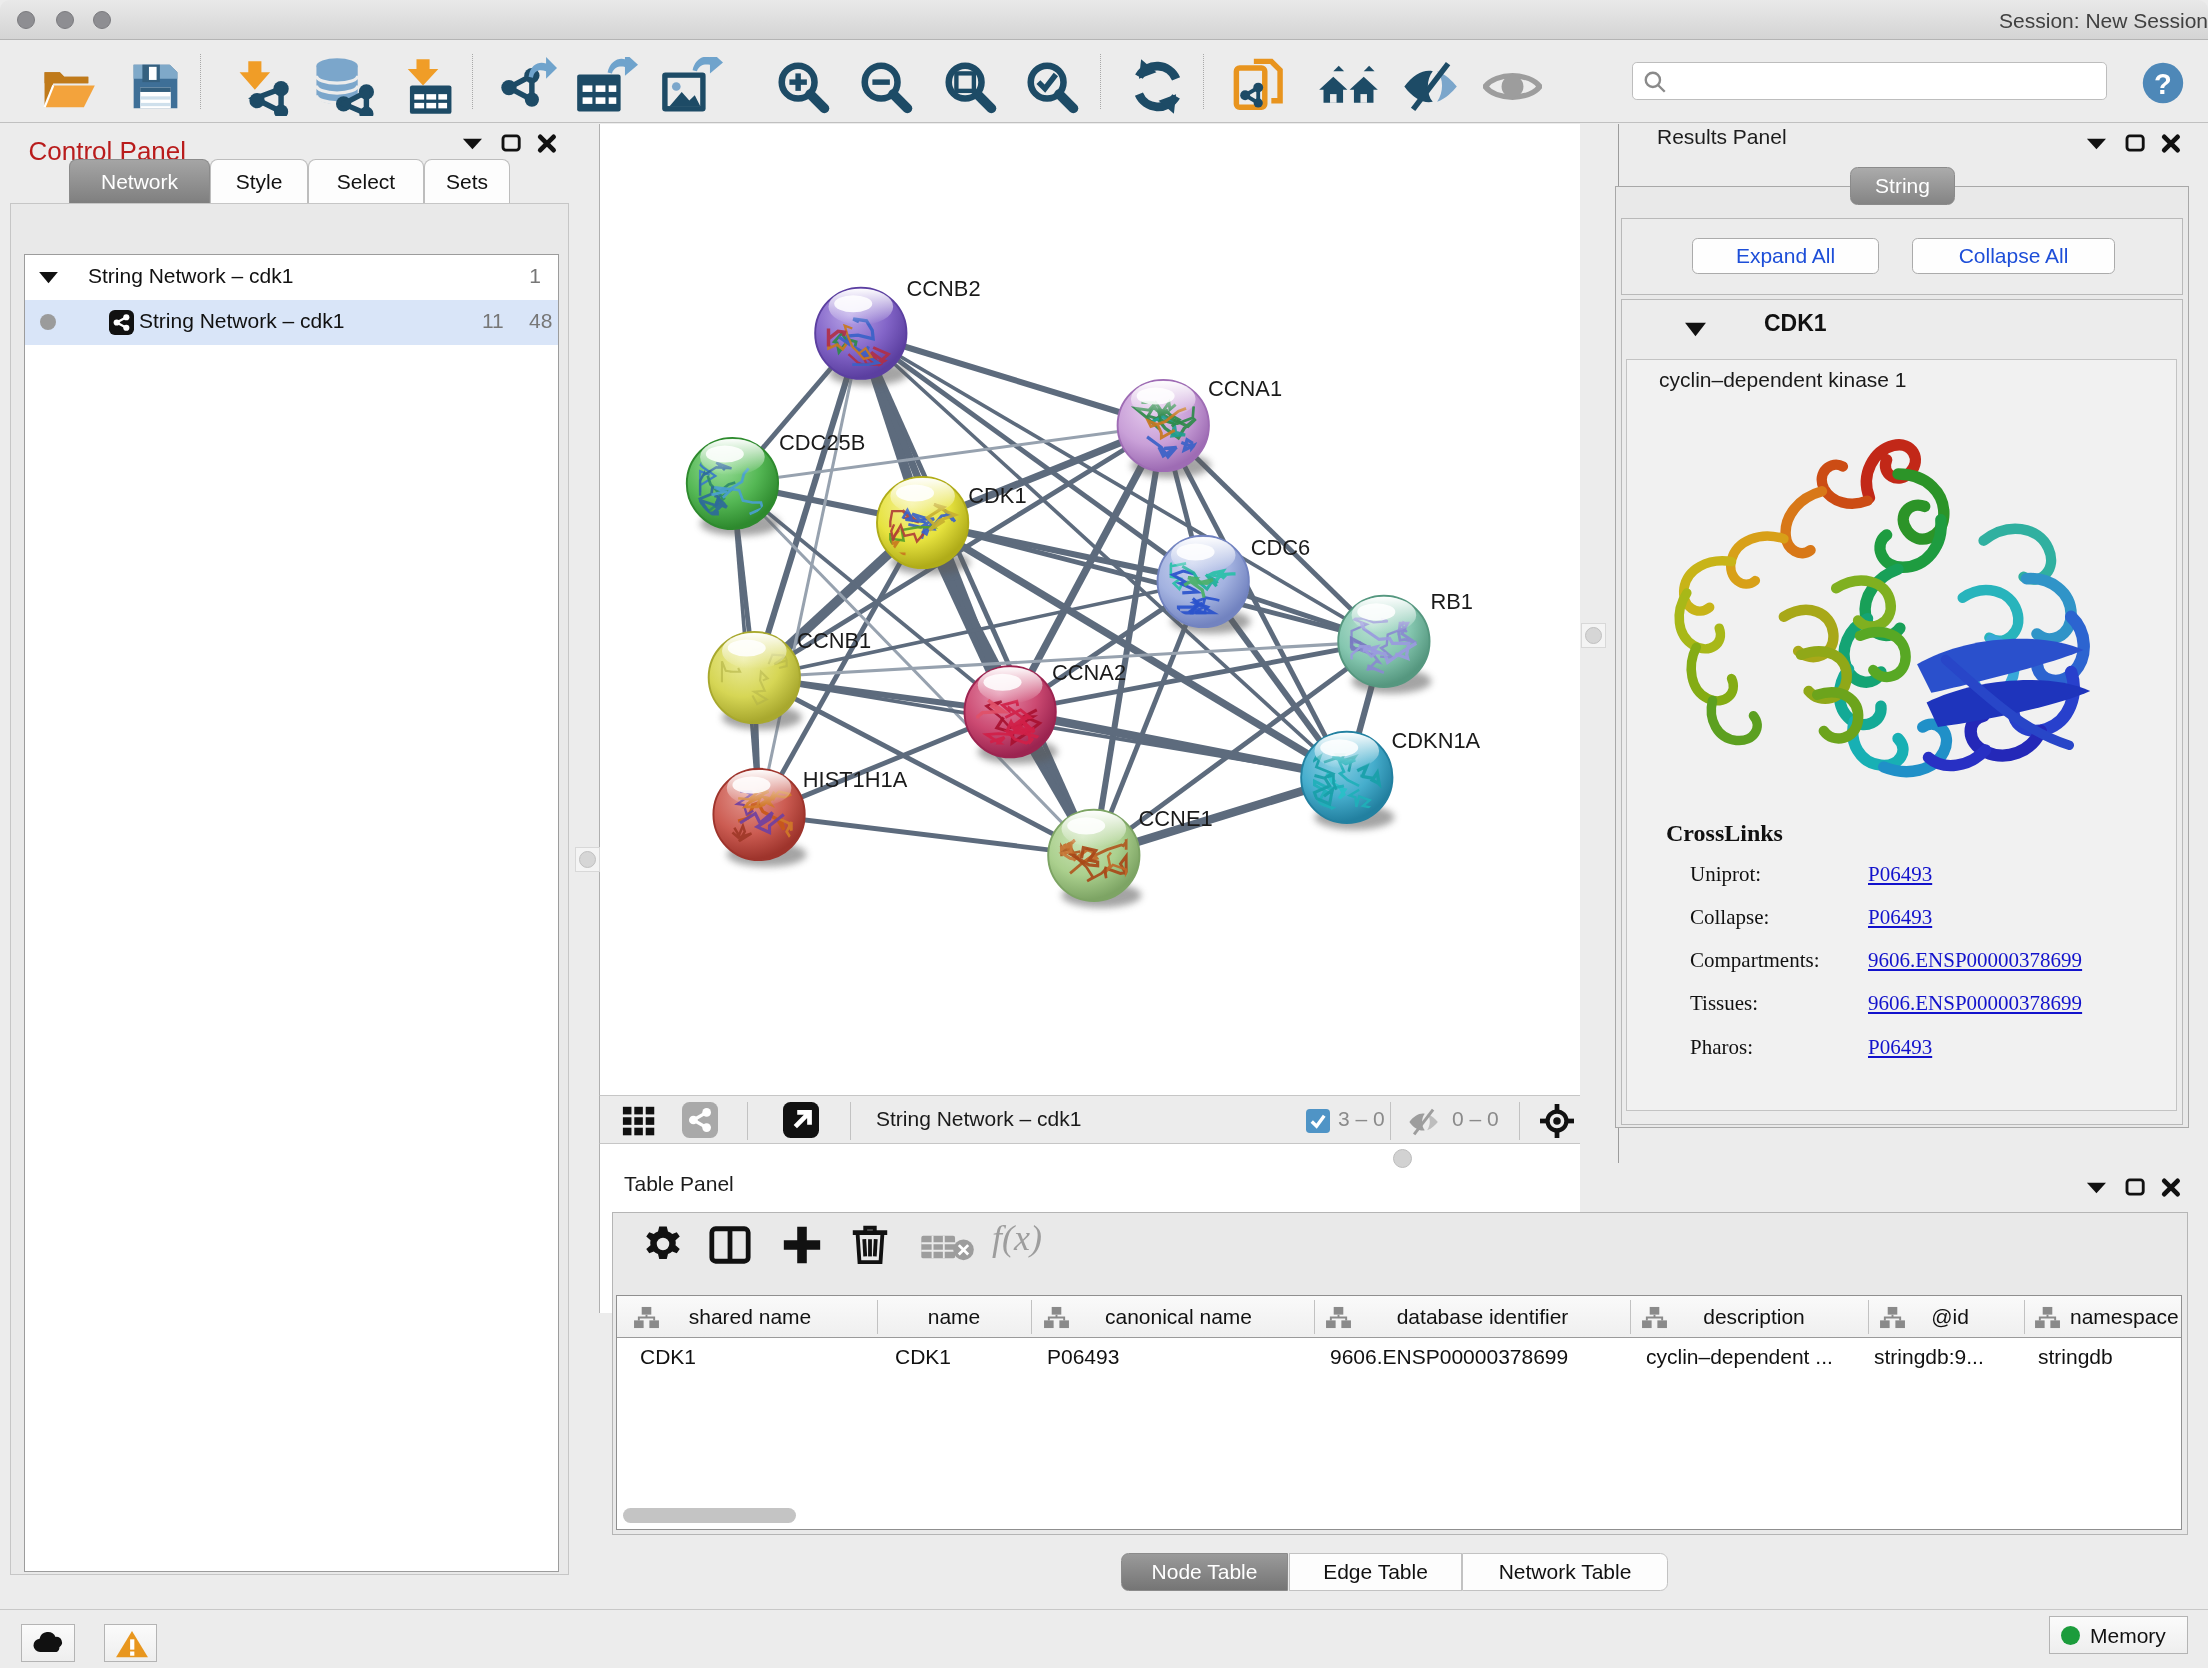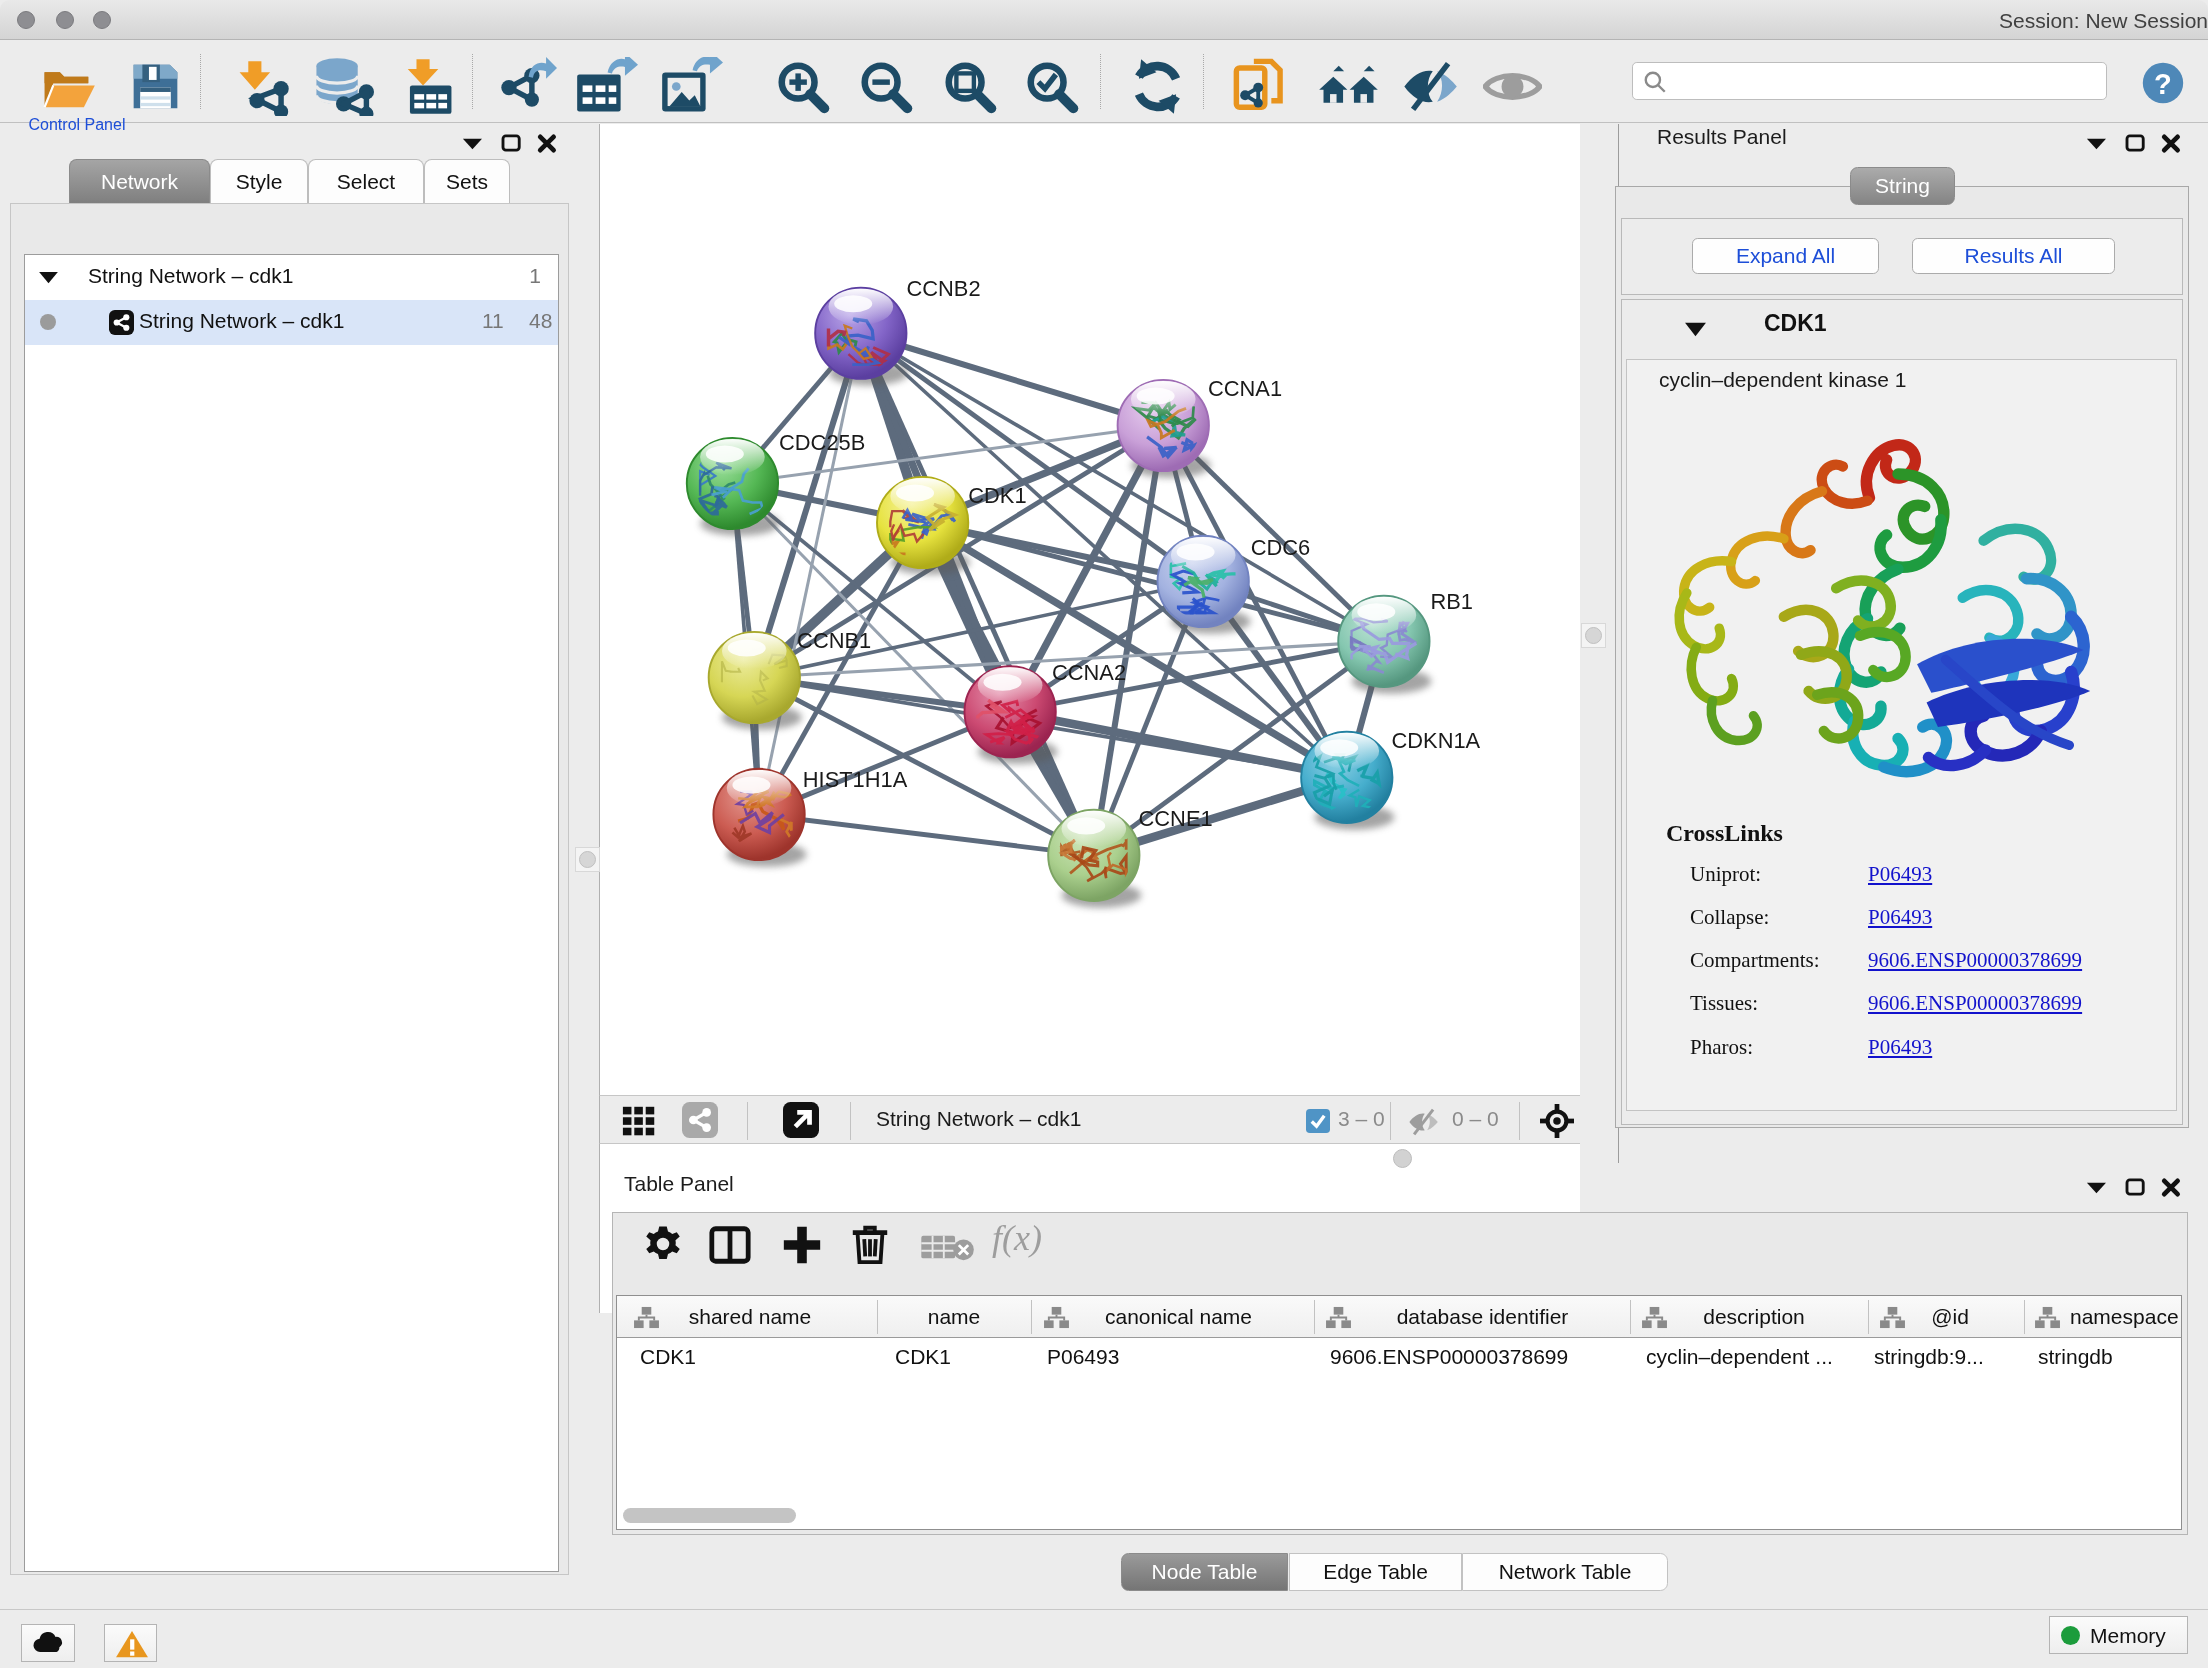--- a/index.html
+++ b/index.html
@@ -11,21 +11,21 @@
     background:linear-gradient(#e9e9e9,#d4d4d4); border-bottom:1px solid #b4b4b4;
     border-radius:9.5px 9.5px 0 0; }
   .tl { width:18px; height:18px; border-radius:50%; background:#8e8e92; border:1px solid #7b7b7f; top:10.5px; }
   #title { width:100%; text-align:right; top:8.6px; font-size:21px; color:#404040; }
   
   #toolbar { left:0; top:41px; width:2208px; height:82px; background:#ececec; border-bottom:1px solid #c0c0c0; }
   .tbsep { top:13.3px; width:0; height:55px; border-left:1.9px dotted #a8a8a8; }
   .tbi { top:16px; }
   #searchbox { left:1632px; top:62px; width:475px; height:38px; background:#fff; border:1px solid #bdbdbd; border-radius:4.8px; }
   
-  #cp-title { left:28.5px; top:116px; font-size:16px; color:#1d4ed8; }
+  #cp-title { left:28.5px; top:136px; font-size:26px; color:#b91c1c; }
   .tab { top:159px; height:45px; border:1px solid #bdbdbd; border-bottom:none; border-radius:7.6px 7.6px 0 0;
      background:#fdfdfd; color:#111; font-size:21px; text-align:center; line-height:44px; }
   .tabsel { background:linear-gradient(#a5a5a5,#7e7e7e); color:#fff; border-color:#8b8b8b; }
   #cp-body { left:9.5px; top:203px; width:559px; height:1372px; background:#e9e9e9; border:1px solid #c6c6c6; }
   #cp-bar { left:9.5px; top:203px; width:559px; height:50px; }
   #cp-list { left:24px; top:254px; width:535px; height:1318px; background:#fff; border:1px solid #9c9c9c; }
   .cprow { width:100%; height:45px; font-size:21px; color:#111; }
   
   #canvas { left:599px; top:124px; width:981px; height:1189px; background:#fff; border-left:1px solid #b0b0b0;padding-left:40px; }
   #canvasbar { left:599px; top:1095px; width:981px; height:49px; background:#ececec; border-top:1px solid #c6c6c6; border-bottom:1px solid #c6c6c6; border-left:1px solid #b0b0b0;}
@@ -642,21 +642,21 @@
   <div style="position:absolute;left:579px;top:851px;width:17px;height:17px;border-radius:50%;background:#d6d6d6;border:1px solid #c0c0c0;"></div>
   <div style="position:absolute;left:1581px;top:623px;width:25px;height:25px;background:#f4f4f4;border:1px solid #d8d8d8;"></div>
   <div style="position:absolute;left:1585px;top:627px;width:17px;height:17px;border-radius:50%;background:#d6d6d6;border:1px solid #c0c0c0;"></div>
 
   <div id="rp" class="abs"></div>
   <div id="rp-title" class="abs">Results Panel</div>
   <div id="rp-outer" class="abs"></div>
   <div id="stringtab" class="abs">String</div>
   <div id="rp-btnbox" class="abs"></div>
   <div class="abs rbtn" style="left:1692px; width:187px;">Expand All</div>
-  <div class="abs rbtn" style="left:1912px; width:203px;">Results All</div>
+  <div class="abs rbtn" style="left:1912px; width:203px;">Collapse All</div>
   <div id="rp-sec" class="abs"></div>
   <svg class="abs" style="left:1683px;top:320px" width="25" height="19" viewBox="0 0 26 20">
       <path d="M2 3 L24 3 L13 17 Z" fill="#111"></path>
     </svg>
   <div class="abs" style="left:1764px;top:310px;font-size:23px;font-weight:bold;color:#111;">CDK1</div>
   <div id="rp-inner" class="abs">
     <div style="position:absolute;left:32px;top:7.6px;font-size:21px;color:#1a1a1a;">cyclin–dependent kinase 1</div>
     <svg style="position:absolute;left:14.3px;top:57px" width="476" height="371" viewBox="0 0 500 390">
       <g fill="none" stroke-linecap="round" stroke-linejoin="round">
         <path d="M240 85 C230 60 245 35 265 30 C285 25 295 45 283 58 C270 72 252 60 258 45" stroke="#c22818" stroke-width="12"></path>

